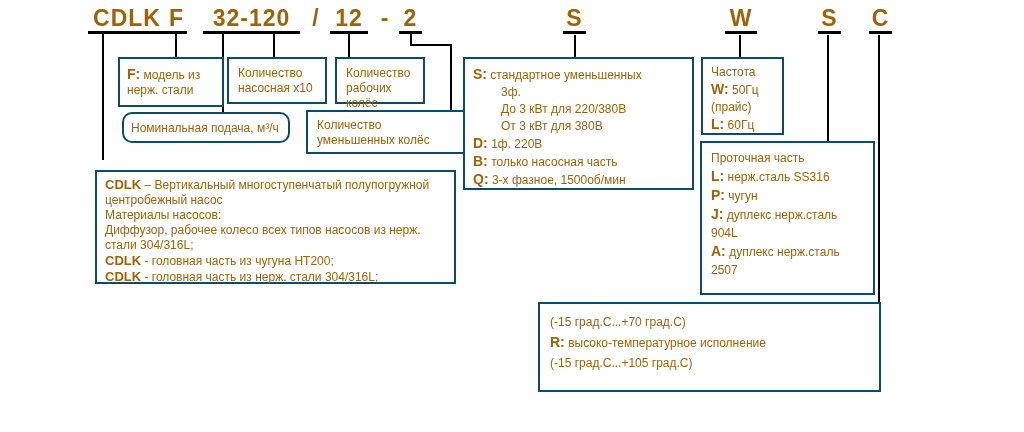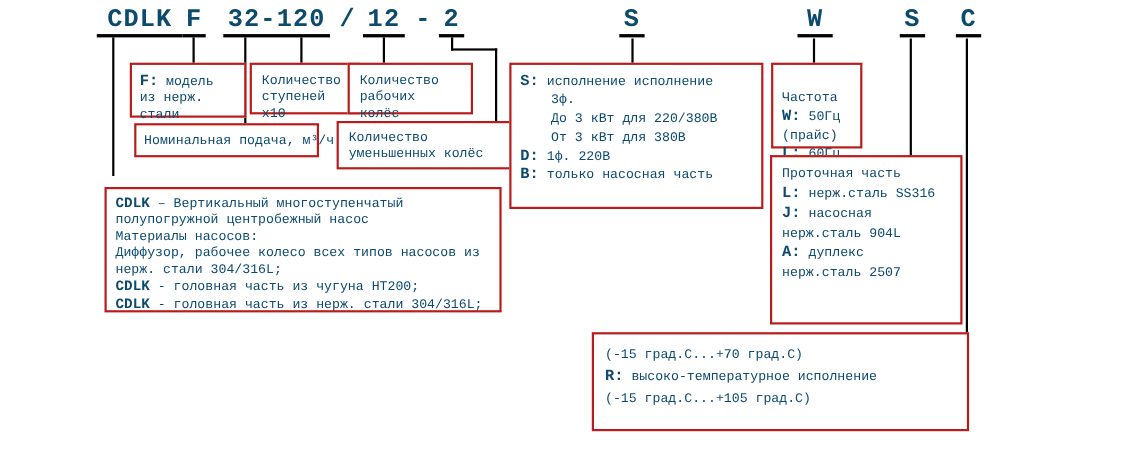--- a/index.html
+++ b/index.html
@@ -1,33 +1,33 @@
 <!DOCTYPE html>
 <html><head>
 <meta charset="utf-8">
 <style>
   html,body { margin:0; padding:0; background:#ffffff; }
   .canvas {
     position:relative; width:1024px; height:432px; background:#ffffff;
-    font-family:Liberation Mono, monospace; color:#0c4a6e;
+    font-family:Liberation Sans, sans-serif; color:#a16207;
     overflow:hidden;
   }
   
   .code-part {
     position:absolute; top:5px; height:26px;
     font-size:23px; font-weight:bold; letter-spacing:1px;
     text-align:center; line-height:26px; white-space:nowrap;
   }
   .code-part.u { border-bottom:3px solid #000; }
   
   .vline { position:absolute; width:2px; background:#000; }
   .hline { position:absolute; height:2px; background:#000; }
   
   .box {
-    position:absolute; border:2px solid #b91c1c; background:#fff;
+    position:absolute; border:2px solid #0c4a6e; background:#fff;
     box-sizing:border-box; font-size:12px; line-height:15px; padding:6px 8px;
   }
   .k { font-weight:bold; font-size:14px; }
   .kbig { font-weight:bold; font-size:13px; }
   .row { white-space:normal; }
   .pw .row { line-height:17px; }
   .pw .ind { padding-left:28px; }
   .fq .row { line-height:17px; }
   .fp .row { line-height:18px; }
   .tp .row { line-height:20px; }
@@ -61,61 +61,63 @@
   <div class="vline" style="left:574px;top:35px;height:23px;"></div>
   <div class="vline" style="left:739px;top:35px;height:23px;"></div>
   <div class="vline" style="left:827px;top:35px;height:107px;"></div>
   <div class="vline" style="left:878px;top:35px;height:268px;"></div>
 
   <div class="box" style="left:118px;top:57px;width:106px;height:50px;padding:8px 7px;">
     <span class="k">F:</span>
     <span>модель из нерж. стали</span>
   </div>
   <div class="box" style="left:227px;top:57px;width:100px;height:47px;padding:7px 9px;">
-    <span>Количество ступеней x10</span>
+    <span>Количество насосная x10</span>
   </div>
-  <div class="box" style="left:316px;top:57px;width:114px;height:47px;padding:7px 9px;">
+  <div class="box" style="left:335px;top:57px;width:90px;height:47px;padding:7px 9px;">
     <span>Количество рабочих колёс</span>
   </div>
 
-  <div class="box nowrap" style="left:122px;top:112px;width:168px;height:31px;padding:7px 7px;">
+  <div class="box nowrap" style="left:122px;top:112px;width:168px;height:31px;padding:7px 7px;border-radius:10px;">
     <span>Номинальная подача, м³/ч</span>
   </div>
   <div class="box" style="left:306px;top:110px;width:160px;height:44px;padding:6px 9px;">
     <span>Количество уменьшенных колёс</span>
   </div>
 
   <div class="box" style="left:95px;top:170px;width:361px;height:114px;padding:5px 8px;line-height:15px;">
     <div class="row"><span class="kbig">CDLK</span><span> – Вертикальный многоступенчатый полупогружной центробежный насос</span></div>
     <div class="row">Материалы насосов:</div>
     <div class="row">Диффузор, рабочее колесо всех типов насосов из нерж. стали 304/316L;</div>
     <div class="row"><span class="kbig">CDLK</span><span> - головная часть из чугуна HT200;</span></div>
     <div class="row"><span class="kbig">CDLK</span><span> - головная часть из нерж. стали 304/316L;</span></div>
   </div>
 
   <div class="box pw" style="left:463px;top:57px;width:231px;height:133px;padding:7px 8px;">
-    <div class="row"><span class="k">S:</span> <span>исполнение исполнение</span></div>
+    <div class="row"><span class="k">S:</span> <span>стандартное уменьшенных</span></div>
     <div class="row ind">3ф.</div>
     <div class="row ind">До 3 кВт для 220/380В</div>
     <div class="row ind">От 3 кВт для 380В</div>
     <div class="row"><span class="k">D:</span> <span>1ф. 220В</span></div>
     <div class="row"><span class="k">B:</span> <span>только насосная часть</span></div>
+    <div class="row"><span class="k">Q:</span> <span>3-х фазное, 1500об/мин</span></div>
   </div>
 
-  <div class="box fq" style="left:701px;top:57px;width:83px;height:78px;padding:22px 8px;">
+  <div class="box fq" style="left:701px;top:57px;width:83px;height:78px;padding:5px 8px;">
     <div class="row">Частота</div>
     <div class="row"><span class="k">W:</span> <span>50Гц</span></div>
     <div class="row">(прайс)</div>
     <div class="row"><span class="k">L:</span> <span>60Гц</span></div>
   </div>
 
   <div class="box fp" style="left:700px;top:141px;width:175px;height:154px;padding:6px 9px;">
     <div class="row">Проточная часть</div>
     <div class="row"><span class="k">L:</span> <span>нерж.сталь SS316</span></div>
-    <div class="row"><span class="k">J:</span> <span>насосная нерж.сталь 904L</span></div>
+    <div class="row"><span class="k">P:</span> <span>чугун</span></div>
+    <div class="row"><span class="k">J:</span> <span>дуплекс нерж.сталь 904L</span></div>
     <div class="row"><span class="k">A:</span> <span>дуплекс нерж.сталь 2507</span></div>
   </div>
 
   <div class="box tp" style="left:538px;top:302px;width:343px;height:90px;padding:8px 10px;">
     <div class="row">(-15 град.С...+70 град.С)</div>
     <div class="row"><span class="k">R:</span> <span>высоко-температурное исполнение</span></div>
     <div class="row">(-15 град.С...+105 град.С)</div>
   </div>
 
 </div>

